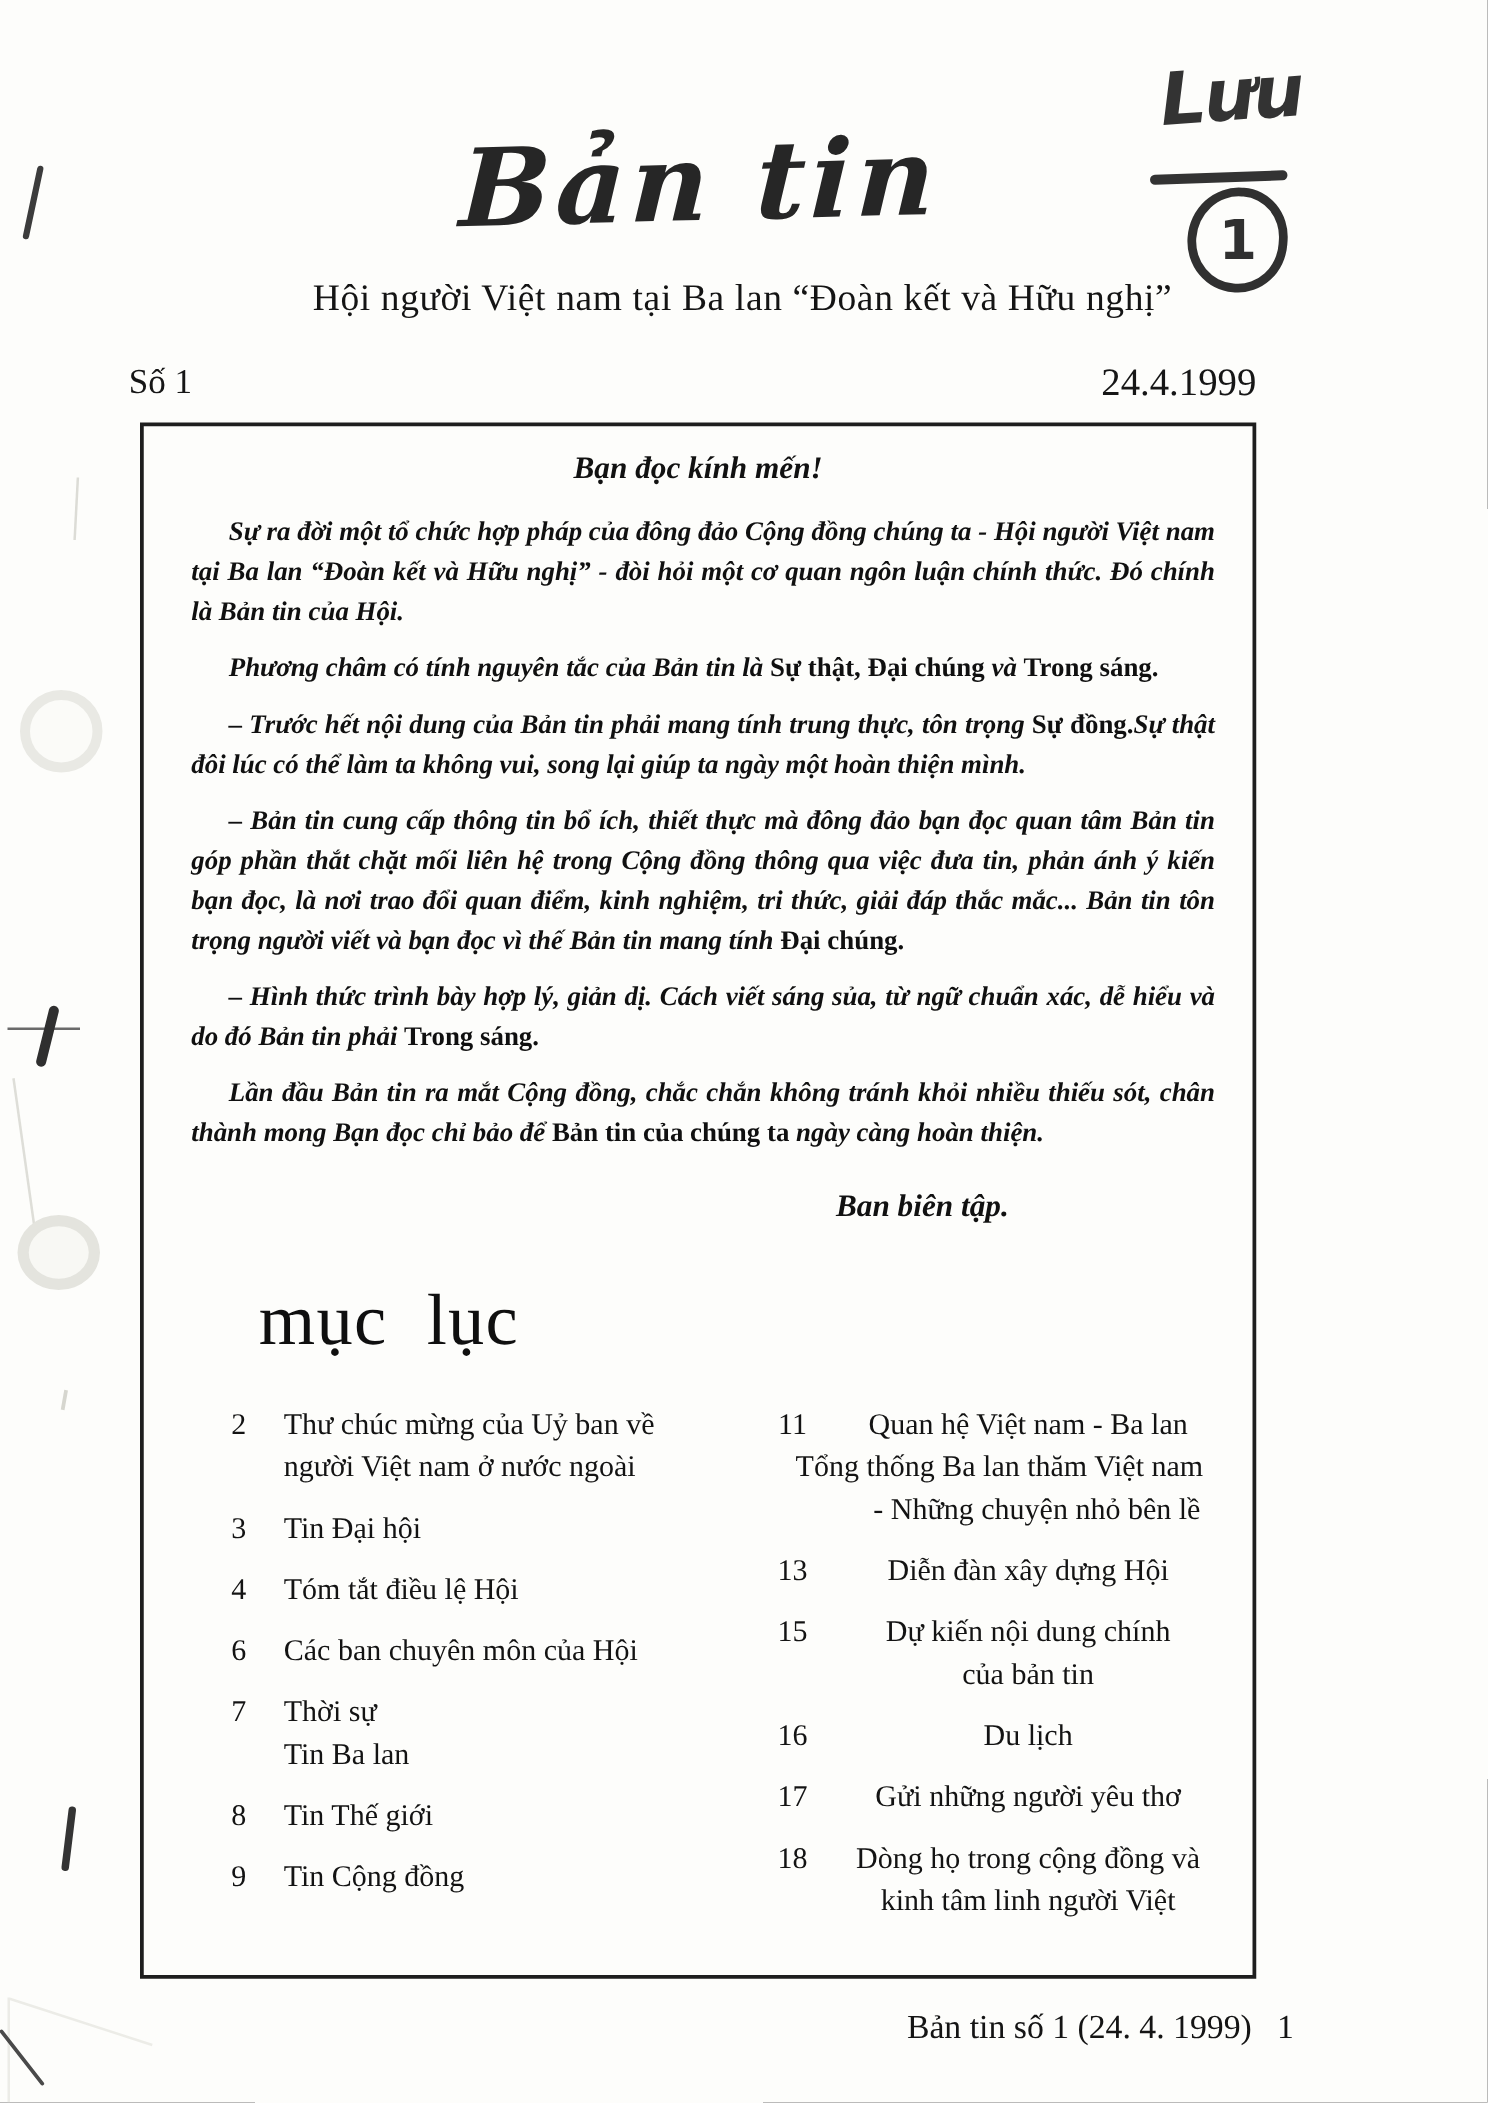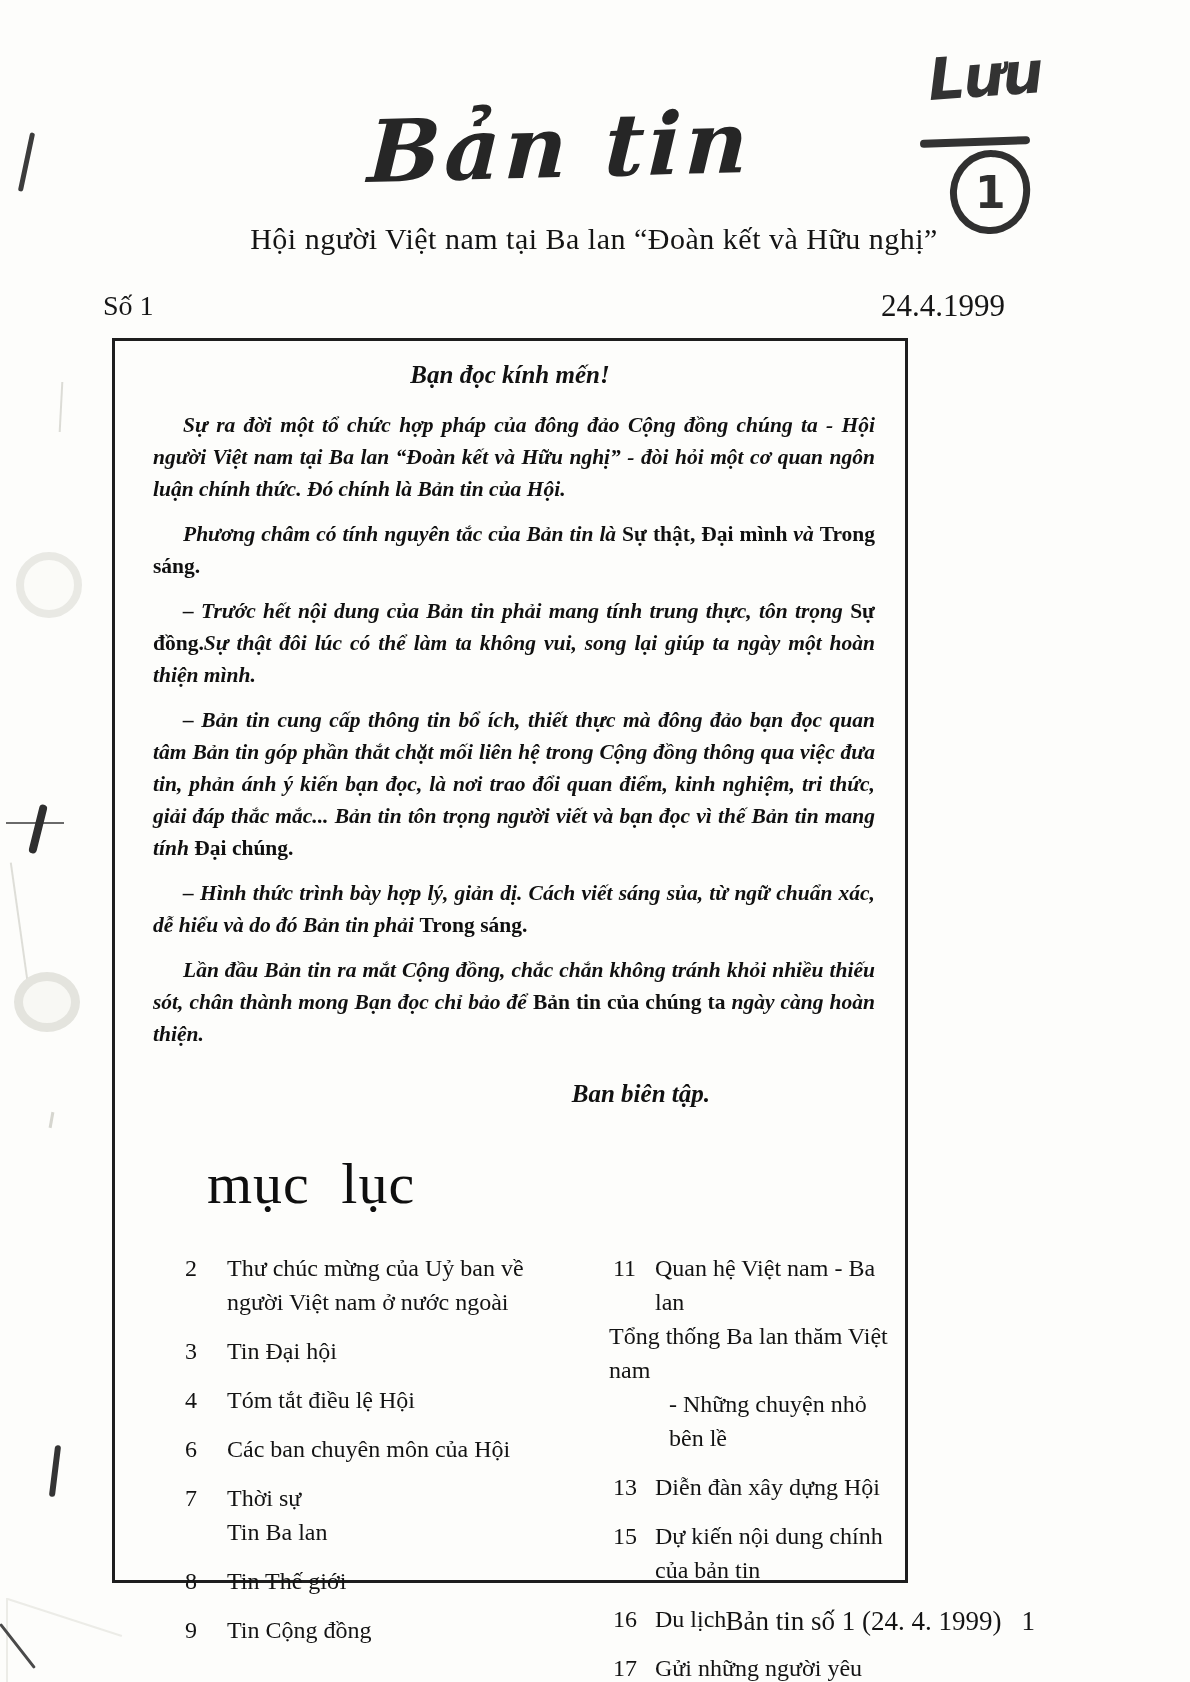--- a/index.html
+++ b/index.html
@@ -41,21 +41,21 @@
   }
   .issue-no {
     position:absolute; top:290px; left:103px; font-size:28px; color:#161616;
   }
   .issue-date {
     position:absolute; top:288px; right:185px; font-size:31px; color:#161616;
   }
 
   
   .frame {
-    position:absolute; left:112px; top:338px; width:796px; height:1245px;
+    position:absolute; left:112px; top:338px; width:893px; height:1245px;
     border:3px solid #1e1e1e; box-sizing:border-box;
   }
   .greeting {
     margin-top:20px; text-align:center;
     font-size:25px; font-weight:bold; font-style:italic; color:#111;
   }
   .letter-body { padding:20px 30px 0 38px; }
   .para {
     font-size:21.5px; line-height:32px; text-align:justify;
     text-indent:30px; margin:0 0 13px 0; color:#101010;
@@ -67,21 +67,21 @@
     font-size:25px; font-weight:bold; font-style:italic; color:#111;
   }
 
   
   .toc-heading {
     margin:42px 0 0 92px; font-size:58px; color:#0f0f0f;
     letter-spacing:1px; word-spacing:16px;
   }
   .toc-columns { display:flex; padding:34px 12px 0 70px; }
   .toc-col-left  { width:428px; flex:none; }
-  .toc-col-right { flex:1; }
+  .toc-col-right { flex:1;text-align:center; }
   .toc-item { display:flex; margin-bottom:15px; font-size:24px; color:#131313; }
   .toc-num  { width:42px; flex:none; line-height:34px; }
   .toc-text { flex:1; }
   .toc-line { line-height:34px; }
   .toc-line.outdent { margin-left:-46px; }
   .toc-line.indent  { margin-left:14px; }
 
   
   .footer {
     position:absolute; top:1606px; right:155px; font-size:27px; color:#141414;
@@ -143,21 +143,21 @@
 
   <div class="issue-no">Số 1</div>
   <div class="issue-date">24.4.1999</div>
 
   <div class="frame">
 
     <div class="greeting">Bạn đọc kính mến!</div>
 
     <div class="letter-body">
       <p class="para"><span class="seg-bi">Sự ra đời  một tổ chức hợp pháp của đông đảo Cộng đồng chúng ta - Hội người Việt nam tại Ba lan “Đoàn kết và Hữu nghị” - đòi hỏi một cơ quan ngôn luận chính thức. Đó chính là Bản tin của Hội.</span></p>
-      <p class="para"><span class="seg-bi">Phương châm có tính nguyên tắc của Bản tin là </span><span class="seg-b">Sự thật, Đại mình</span><span class="seg-bi"> và </span><span class="seg-b">Trong sáng.</span></p>
+      <p class="para"><span class="seg-bi">Phương châm có tính nguyên tắc của Bản tin là </span><span class="seg-b">Sự thật, Đại chúng</span><span class="seg-bi"> và </span><span class="seg-b">Trong sáng.</span></p>
       <p class="para"><span class="seg-bi">–  Trước hết nội dung của Bản tin phải mang tính trung thực, tôn trọng </span><span class="seg-b">Sự đồng.</span><span class="seg-bi">Sự thật đôi lúc có thể làm ta không vui, song lại giúp ta ngày một hoàn thiện mình.</span></p>
       <p class="para"><span class="seg-bi">–  Bản tin cung cấp thông tin bổ ích, thiết thực mà đông đảo bạn đọc quan tâm Bản tin góp phần thắt chặt mối liên hệ trong Cộng đồng thông qua việc đưa tin, phản ánh ý kiến bạn đọc, là nơi trao đổi quan điểm, kinh nghiệm, tri thức, giải đáp thắc mắc... Bản tin tôn trọng người viết và bạn đọc vì thế Bản tin mang tính </span><span class="seg-b">Đại chúng.</span></p>
       <p class="para"><span class="seg-bi">–  Hình thức trình bày hợp lý, giản dị. Cách viết sáng sủa, từ ngữ chuẩn xác, dễ hiểu và do đó Bản tin phải  </span><span class="seg-b">Trong sáng.</span></p>
       <p class="para"><span class="seg-bi">Lần đầu Bản tin ra mắt Cộng đồng, chắc chắn không tránh khỏi nhiều thiếu sót, chân thành mong Bạn đọc chỉ bảo để </span><span class="seg-b">Bản tin của chúng ta</span><span class="seg-bi"> ngày càng hoàn thiện.</span></p>
     </div>
 
     <div class="signoff">Ban biên tập.</div>
 
     <div class="toc-heading">mục lục</div>
 

